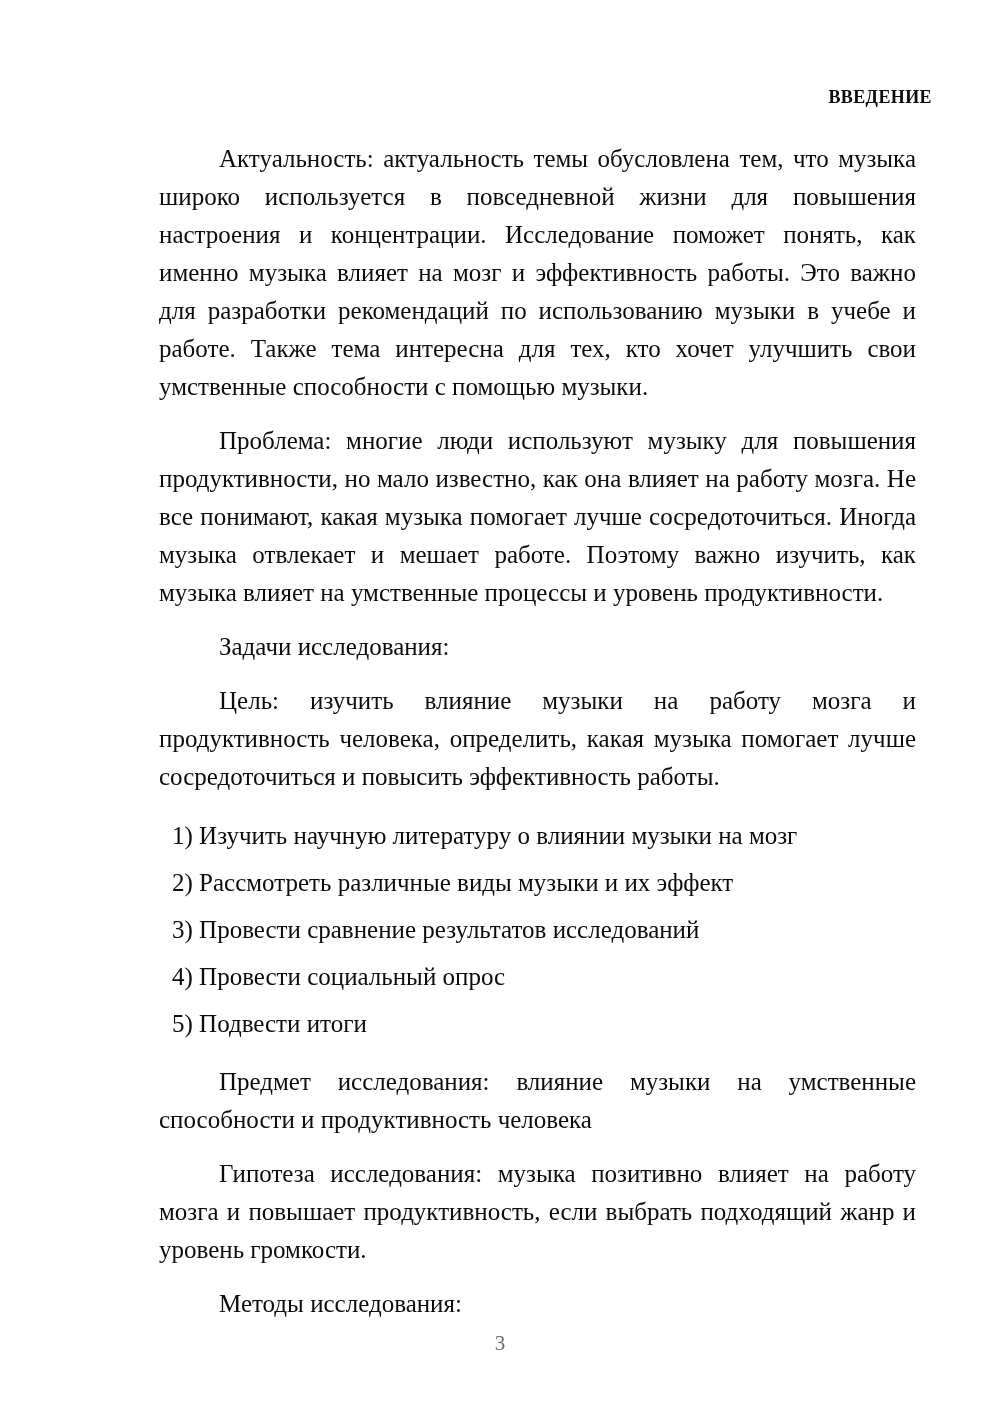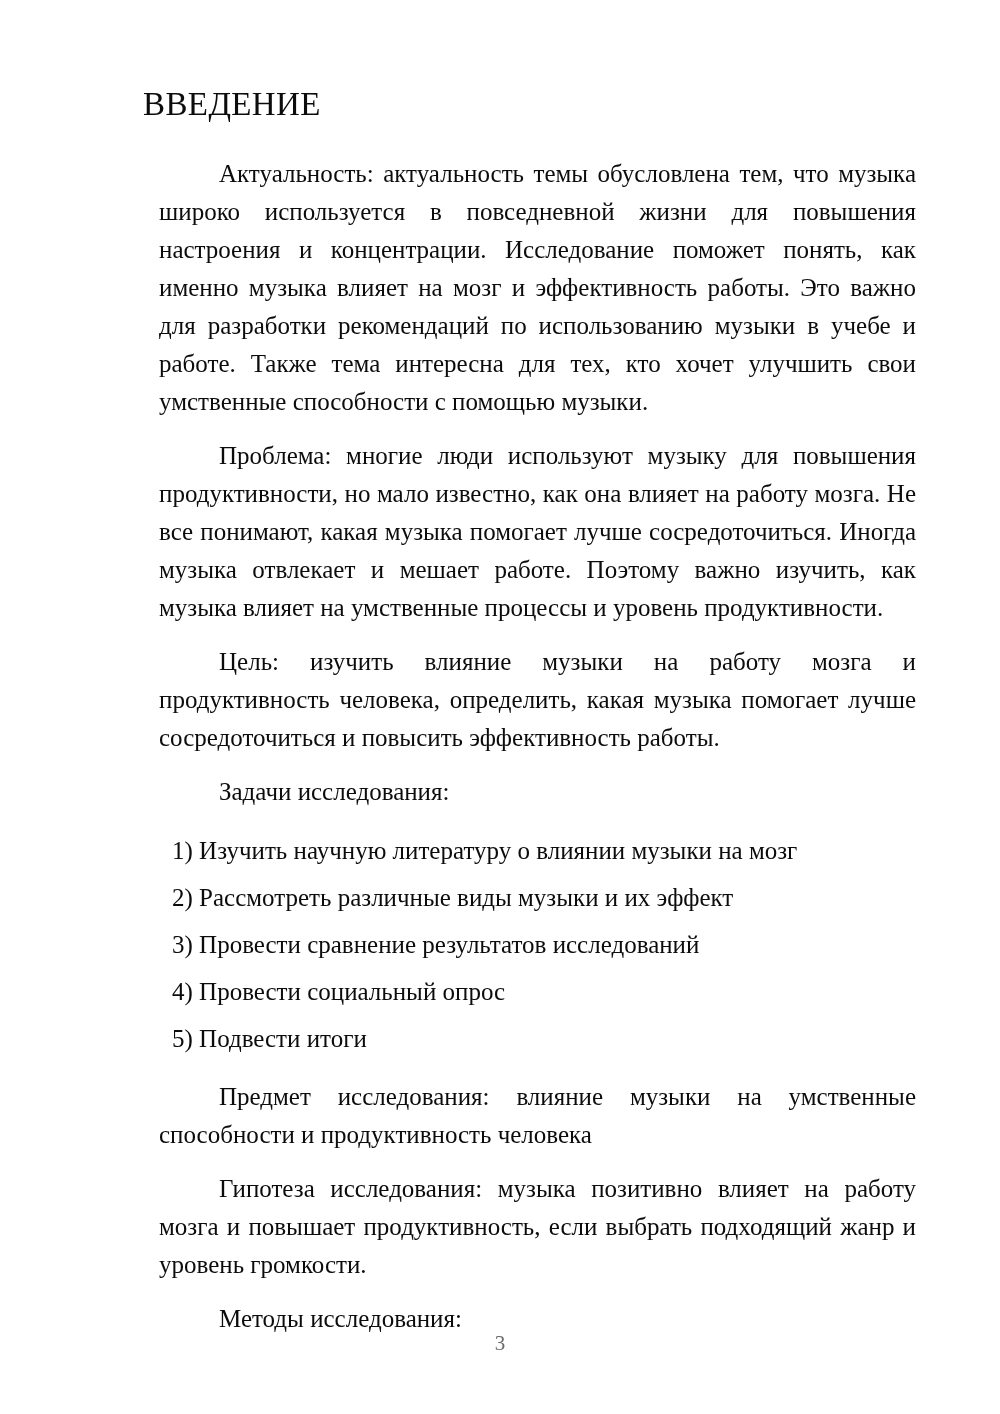--- a/index.html
+++ b/index.html
@@ -18,23 +18,23 @@
     color: #0c0c0c;
     box-sizing: border-box;
   }
   .content {
     position: absolute;
     left: 143px;
     top: 88px;
     width: 789px;
   }
   .doc-title {
-    font-size: 33px;
-    font-weight: normal;
-    text-align: left;
+    font-size: 18px;
+    font-weight: bold;
+    text-align: right;
     letter-spacing: 0.4px;
     line-height: 1.0;
     margin: 0 0 0 0;
     padding: 0;
   }
   .para {
     font-size: 25px;
     line-height: 38px;
     text-align: justify;
     text-justify: inter-word;
@@ -85,23 +85,23 @@
 <div class="page">
 
   <div class="content">
 
     <h1 class="doc-title">ВВЕДЕНИЕ</h1>
 
     <p class="para gap-title">Актуальность: актуальность темы обусловлена тем, что музыка широко используется в повседневной жизни для повышения настроения и концентрации. Исследование поможет понять, как именно музыка влияет на мозг и эффективность работы. Это важно для разработки рекомендаций по использованию музыки в учебе и работе. Также тема интересна для тех, кто хочет улучшить свои умственные способности с помощью музыки.</p>
 
     <p class="para">Проблема: многие люди используют музыку для повышения продуктивности, но мало известно, как она влияет на работу мозга. Не все понимают, какая музыка помогает лучше сосредоточиться. Иногда музыка отвлекает и мешает работе. Поэтому важно изучить, как музыка влияет на умственные процессы и уровень продуктивности.</p>
 
+    <p class="para">Задачи исследования:</p>
+
     <p class="para">Цель: изучить влияние музыки на работу мозга и продуктивность человека, определить, какая музыка помогает лучше сосредоточиться и повысить эффективность работы.</p>
-
-    <p class="para">Задачи исследования:</p>
 
     <ul class="list list-block">
       <li class="list-item">1) Изучить научную литературу о влиянии музыки на мозг</li>
       <li class="list-item">2) Рассмотреть различные виды музыки и их эффект</li>
       <li class="list-item">3) Провести сравнение результатов исследований</li>
       <li class="list-item">4) Провести социальный опрос</li>
       <li class="list-item">5) Подвести итоги</li>
     </ul>
 
 

